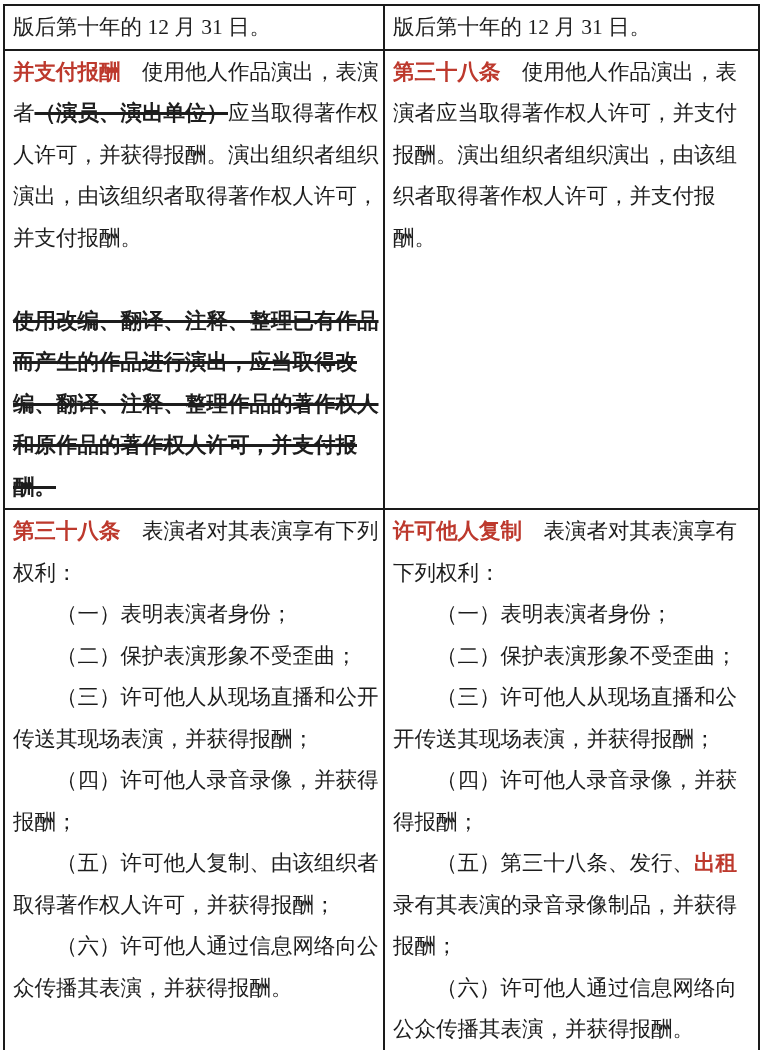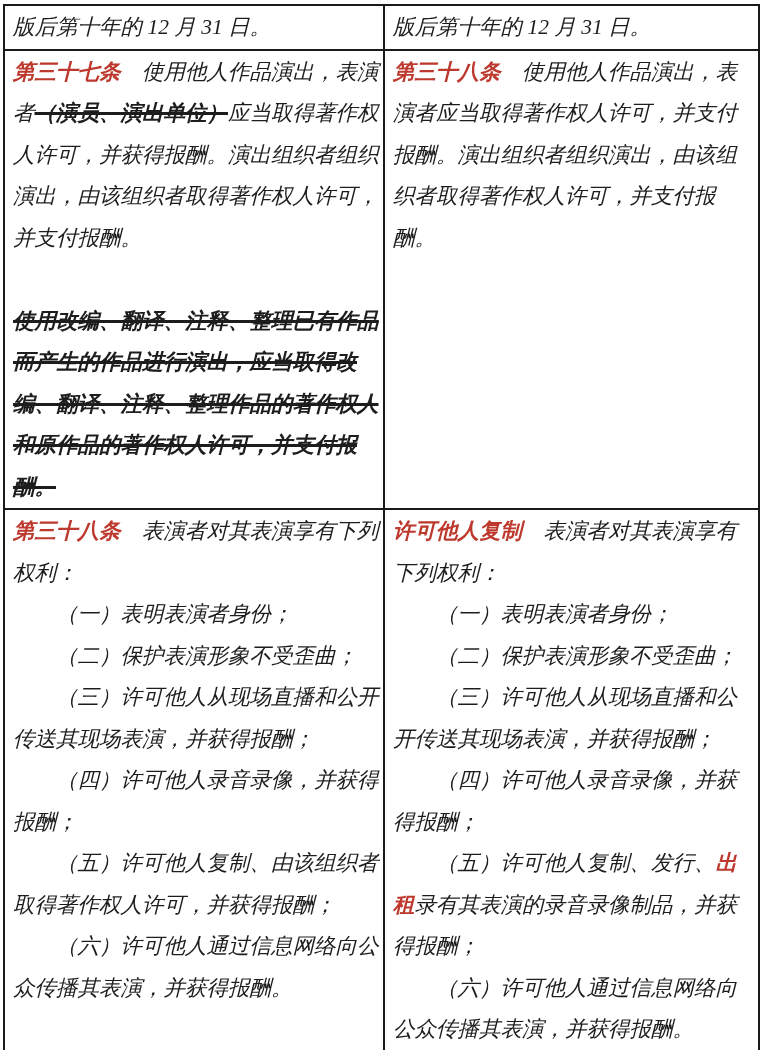--- a/index.html
+++ b/index.html
@@ -13,21 +13,20 @@
     background: var(--page_bg);
     font-family: "Liberation Serif", "DejaVu Serif", serif;
     color: var(--text_color);
   }
   .page {
     position: relative;
     width: 778px;
     height: 1050px;
     background: var(--page_bg);
     overflow: hidden;
-    font-style: italic;
   }
   table.law-compare {
     position: absolute;
     top: 4px;
     left: 3px;
     width: 755px;
     border-collapse: collapse;
     table-layout: fixed;
   }
   table.law-compare td {
@@ -73,21 +72,21 @@
       <tr class="r-carryover">
         <td>
             <p class="para"><span class="run">版后第十年的 12 月 31 日。</span></p>
           </td>
         <td>
             <p class="para"><span class="run">版后第十年的 12 月 31 日。</span></p>
           </td>
       </tr>
       <tr class="r-art37">
         <td>
-            <p class="para"><span class="run red">第三十七条</span><span class="run">　使用他人作品演出，表演者</span><span class="run strike">（演员、演出单位）</span><span class="run">应当取得著作权人许可，并获得报酬。演出组织者组织演出，由该组织者取得著作权人许可，并支付报酬。</span></p>
+            <p class="para"><span class="run red">并支付报酬</span><span class="run">　使用他人作品演出，表演者</span><span class="run strike">（演员、演出单位）</span><span class="run">应当取得著作权人许可，并获得报酬。演出组织者组织演出，由该组织者取得著作权人许可，并支付报酬。</span></p>
             <p class="para blank">&nbsp;</p>
             <p class="para"><span class="run strike">使用改编、翻译、注释、整理已有作品而产生的作品进行演出，应当取得改编、翻译、注释、整理作品的著作权人和原作品的著作权人许可，并支付报酬。</span></p>
           </td>
         <td>
             <p class="para"><span class="run red">第三十八条</span><span class="run">　使用他人作品演出，表演者应当取得著作权人许可，并支付报酬。演出组织者组织演出，由该组织者取得著作权人许可，并支付报酬。</span></p>
           </td>
       </tr>
       <tr class="r-art38">
         <td>
             <p class="para"><span class="run red">第三十八条</span><span class="run">　表演者对其表演享有下列权利：</span></p>
@@ -97,19 +96,19 @@
             <p class="para item"><span class="run">（四）许可他人录音录像，并获得报酬；</span></p>
             <p class="para item"><span class="run">（五）许可他人复制、由该组织者取得著作权人许可，并获得报酬；</span></p>
             <p class="para item"><span class="run">（六）许可他人通过信息网络向公众传播其表演，并获得报酬。</span></p>
           </td>
         <td>
             <p class="para"><span class="run red">许可他人复制</span><span class="run">　表演者对其表演享有下列权利：</span></p>
             <p class="para item"><span class="run">（一）表明表演者身份；</span></p>
             <p class="para item"><span class="run">（二）保护表演形象不受歪曲；</span></p>
             <p class="para item"><span class="run">（三）许可他人从现场直播和公开传送其现场表演，并获得报酬；</span></p>
             <p class="para item"><span class="run">（四）许可他人录音录像，并获得报酬；</span></p>
-            <p class="para item"><span class="run">（五）许可他人复制、发行、</span><span class="run red">出租</span><span class="run">录有其表演的录音录像制品，并获得报酬；</span></p>
+            <p class="para item"><span class="run">（五）第三十八条、发行、</span><span class="run red">出租</span><span class="run">录有其表演的录音录像制品，并获得报酬；</span></p>
             <p class="para item"><span class="run">（六）许可他人通过信息网络向公众传播其表演，并获得报酬。</span></p>
           </td>
       </tr>
     </tbody>
   </table>
 </div>
 
 </body></html>

